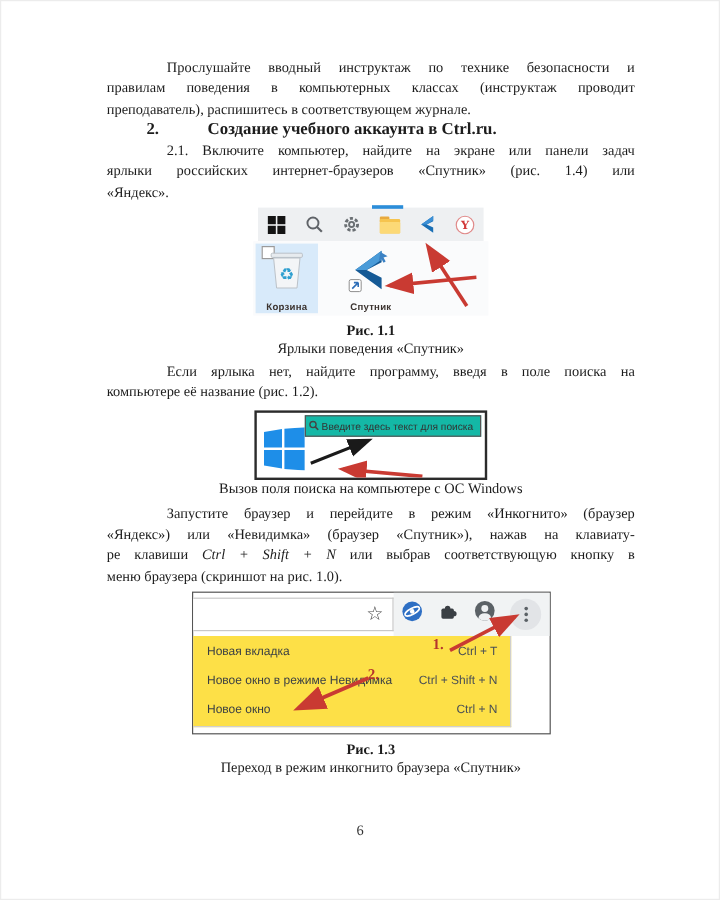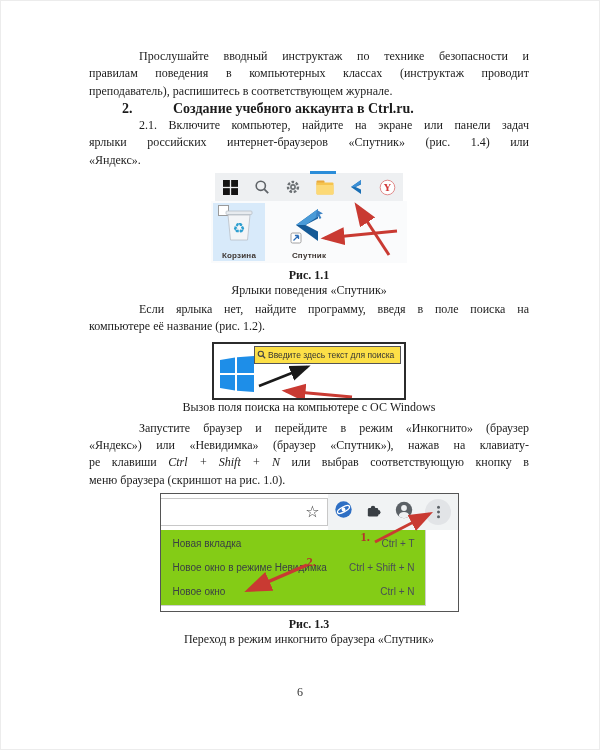--- a/index.html
+++ b/index.html
@@ -37,36 +37,36 @@
   .dicon .art { position:absolute; top:4px; left:0; right:0; display:flex; justify-content:center; }
   .dlabel { font-family:"Liberation Sans", sans-serif; font-size:8px; font-weight:600;
     color:#3c3430; margin-bottom:1px; letter-spacing:0.2px; }
   .dchk { position:absolute; left:5px; top:2px; width:9px; height:9px; background:#fff; border:1px solid #9a9a9a; }
   .overlay { position:absolute; left:0; top:0; pointer-events:none; }
 
   
   .fig2 { margin-top:6px; margin-bottom:6px; }
   .f2 { width:190px; height:54px; border:2px solid #2b2b2b; background:#fff; }
   .f2-search { position:absolute; left:40px; top:2px; width:147px; height:18px; box-sizing:border-box;
-    border:1px solid #555; background:#fde047; display:flex; align-items:center; gap:2px; padding:0 2px;
+    border:1px solid #555; background:#14b8a6; display:flex; align-items:center; gap:2px; padding:0 2px;
     font-family:"Liberation Sans", sans-serif; font-size:8.5px; color:#333; white-space:nowrap; overflow:hidden; }
   .f2-win { position:absolute; left:6px; top:12px; }
 
   
   .fig3 { margin-top:4px; }
   .f3 { width:297px; height:117px; border:1.5px solid #555; background:#fff; box-sizing:content-box; }
   .f3-tbicons { position:absolute; left:167px; top:0; width:130px; height:36px; background:#f1f3f4;
     display:flex; align-items:center; justify-content:space-around; }
   .f3-omni { position:absolute; left:0; top:4px; width:167px; height:28px; background:#fff;
     border:1px solid #c8c8c8; border-left:none; box-sizing:border-box; }
   .f3-star { position:absolute; right:7px; top:3px; font-family:"DejaVu Sans", sans-serif;
     font-size:16px; line-height:20px; color:#444; }
   .dotwrap { width:26px; height:26px; border-radius:50%; background:#e2e4e7;
     display:flex; align-items:center; justify-content:center; }
-  .f3-menu { position:absolute; left:0; top:36px; width:265px; height:76px; background:#84cc16;
+  .f3-menu { position:absolute; left:0; top:36px; width:265px; height:76px; background:#fde047;
     border-right:1px solid #cfcfcf; border-bottom:1px solid #cfcfcf; box-sizing:border-box;
     display:flex; flex-direction:column; justify-content:space-around; padding:2px 0; }
   .mrow { display:flex; justify-content:space-between; align-items:center; padding:0 10px 0 12px;
     font-family:"Liberation Sans", sans-serif; font-size:10px; color:#3a3f44; }
   .mkey { color:#494f55; }
   .ann { position:absolute; color:#b5342c; font-weight:bold; font-size:12.5px; font-family:"Liberation Serif", serif; }
   .a1 { left:200px; top:36px; }
   .a2 { left:146px; top:61px; }
 
   .pagenum { position:absolute; left:0; right:0; top:684px; text-align:center; font-size:12px; color:#333; }

